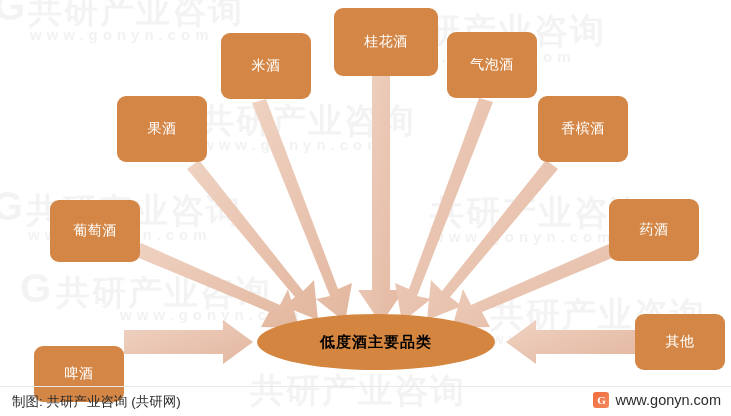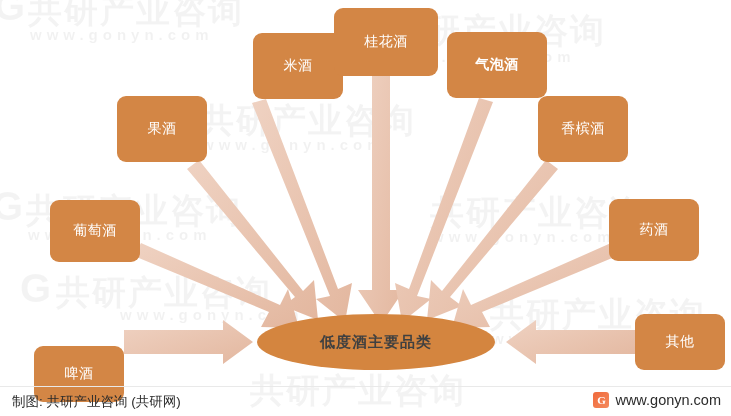--- a/index.html
+++ b/index.html
@@ -71,21 +71,21 @@
     width: 238px;
     height: 56px;
     background: #d4853f;
     border-radius: 50%;
     display: flex;
     align-items: center;
     justify-content: center;
     z-index: 4;
   }
   #center-node .label {
-    color: #404040;
+    color: #000000;
     font-size: 15px;
     font-weight: bold;
     letter-spacing: 1px;
   }
 
   
   #footer-divider {
     position: absolute;
     left: 0;
     top: 386px;
@@ -201,27 +201,27 @@
 
   <div class="node" style="left:34px;  top:314px; width:90px;  height:56px;margin-top:32px;">
       <span>啤酒</span>
     </div>
   <div class="node" style="left:50px;  top:200px; width:90px;  height:62px;">
       <span>葡萄酒</span>
     </div>
   <div class="node" style="left:117px; top:96px;  width:90px;  height:66px;">
       <span>果酒</span>
     </div>
-  <div class="node" style="left:221px; top:33px;  width:90px;  height:66px;margin-left:32px;">
+  <div class="node" style="left:221px; top:33px;  width:90px;  height:66px;">
       <span>米酒</span>
     </div>
   <div class="node" style="left:334px; top:8px;   width:104px;  height:68px;">
       <span>桂花酒</span>
     </div>
-  <div class="node" style="left:447px; top:32px;  width:100px;  height:66px;font-weight:bold;">
+  <div class="node" style="left:447px; top:32px;  width:90px;  height:66px;">
       <span>气泡酒</span>
     </div>
   <div class="node" style="left:538px; top:96px;  width:90px;  height:66px;">
       <span>香槟酒</span>
     </div>
   <div class="node" style="left:635px; top:314px; width:90px;  height:56px;">
       <span>其他</span>
     </div>
   <div class="node" style="left:609px; top:199px; width:90px;  height:62px;">
       <span>药酒</span>

